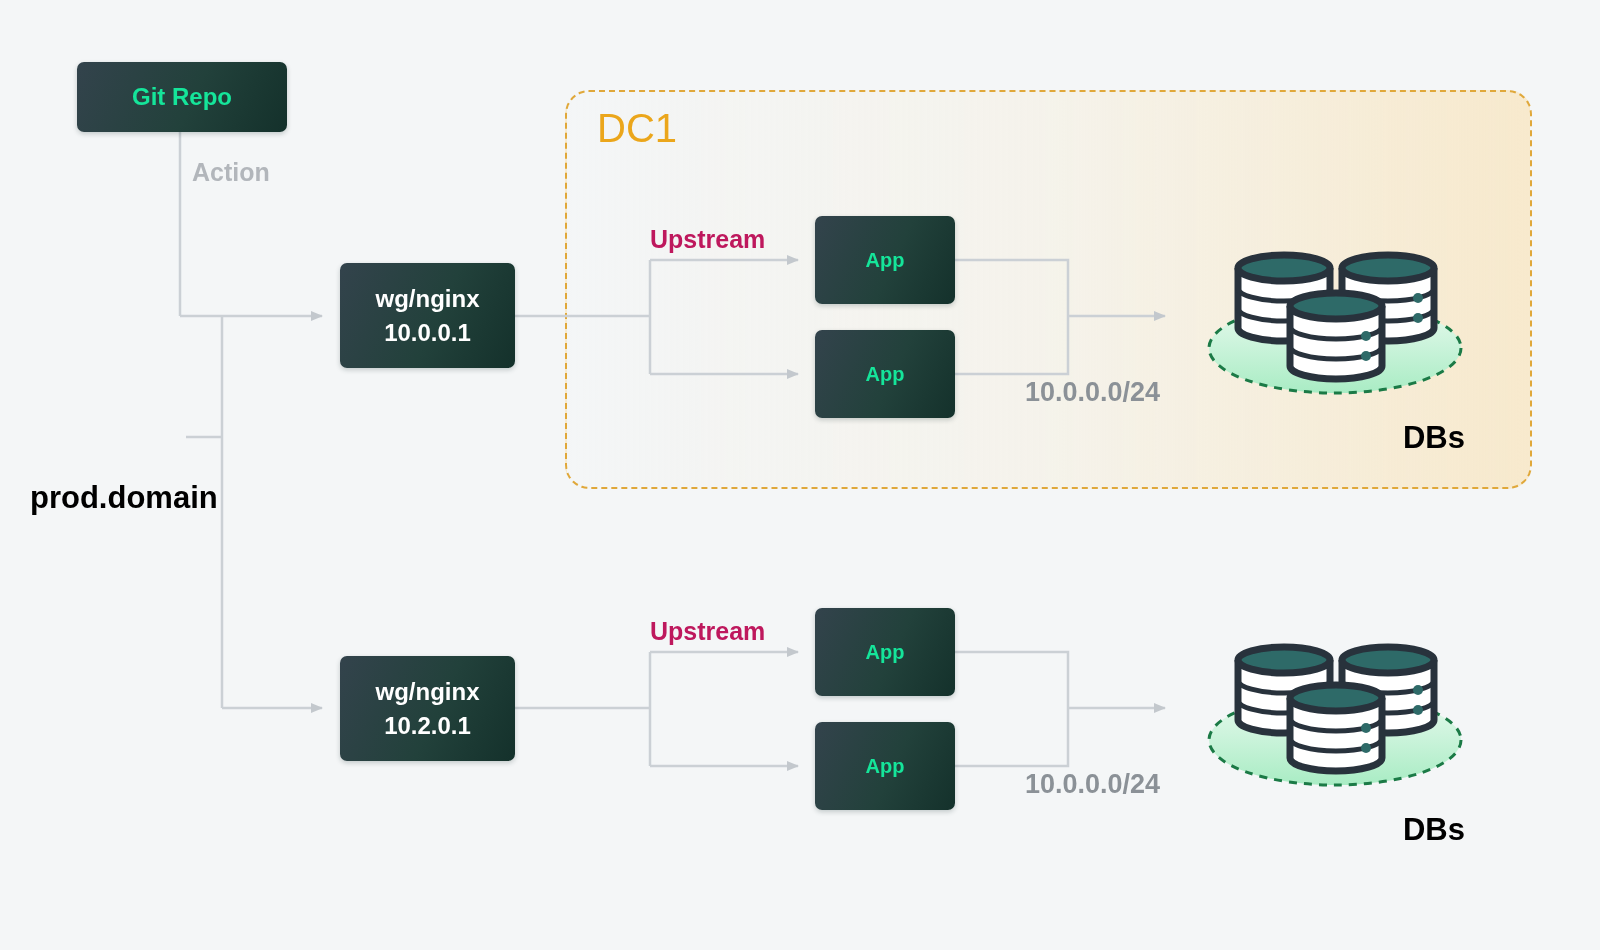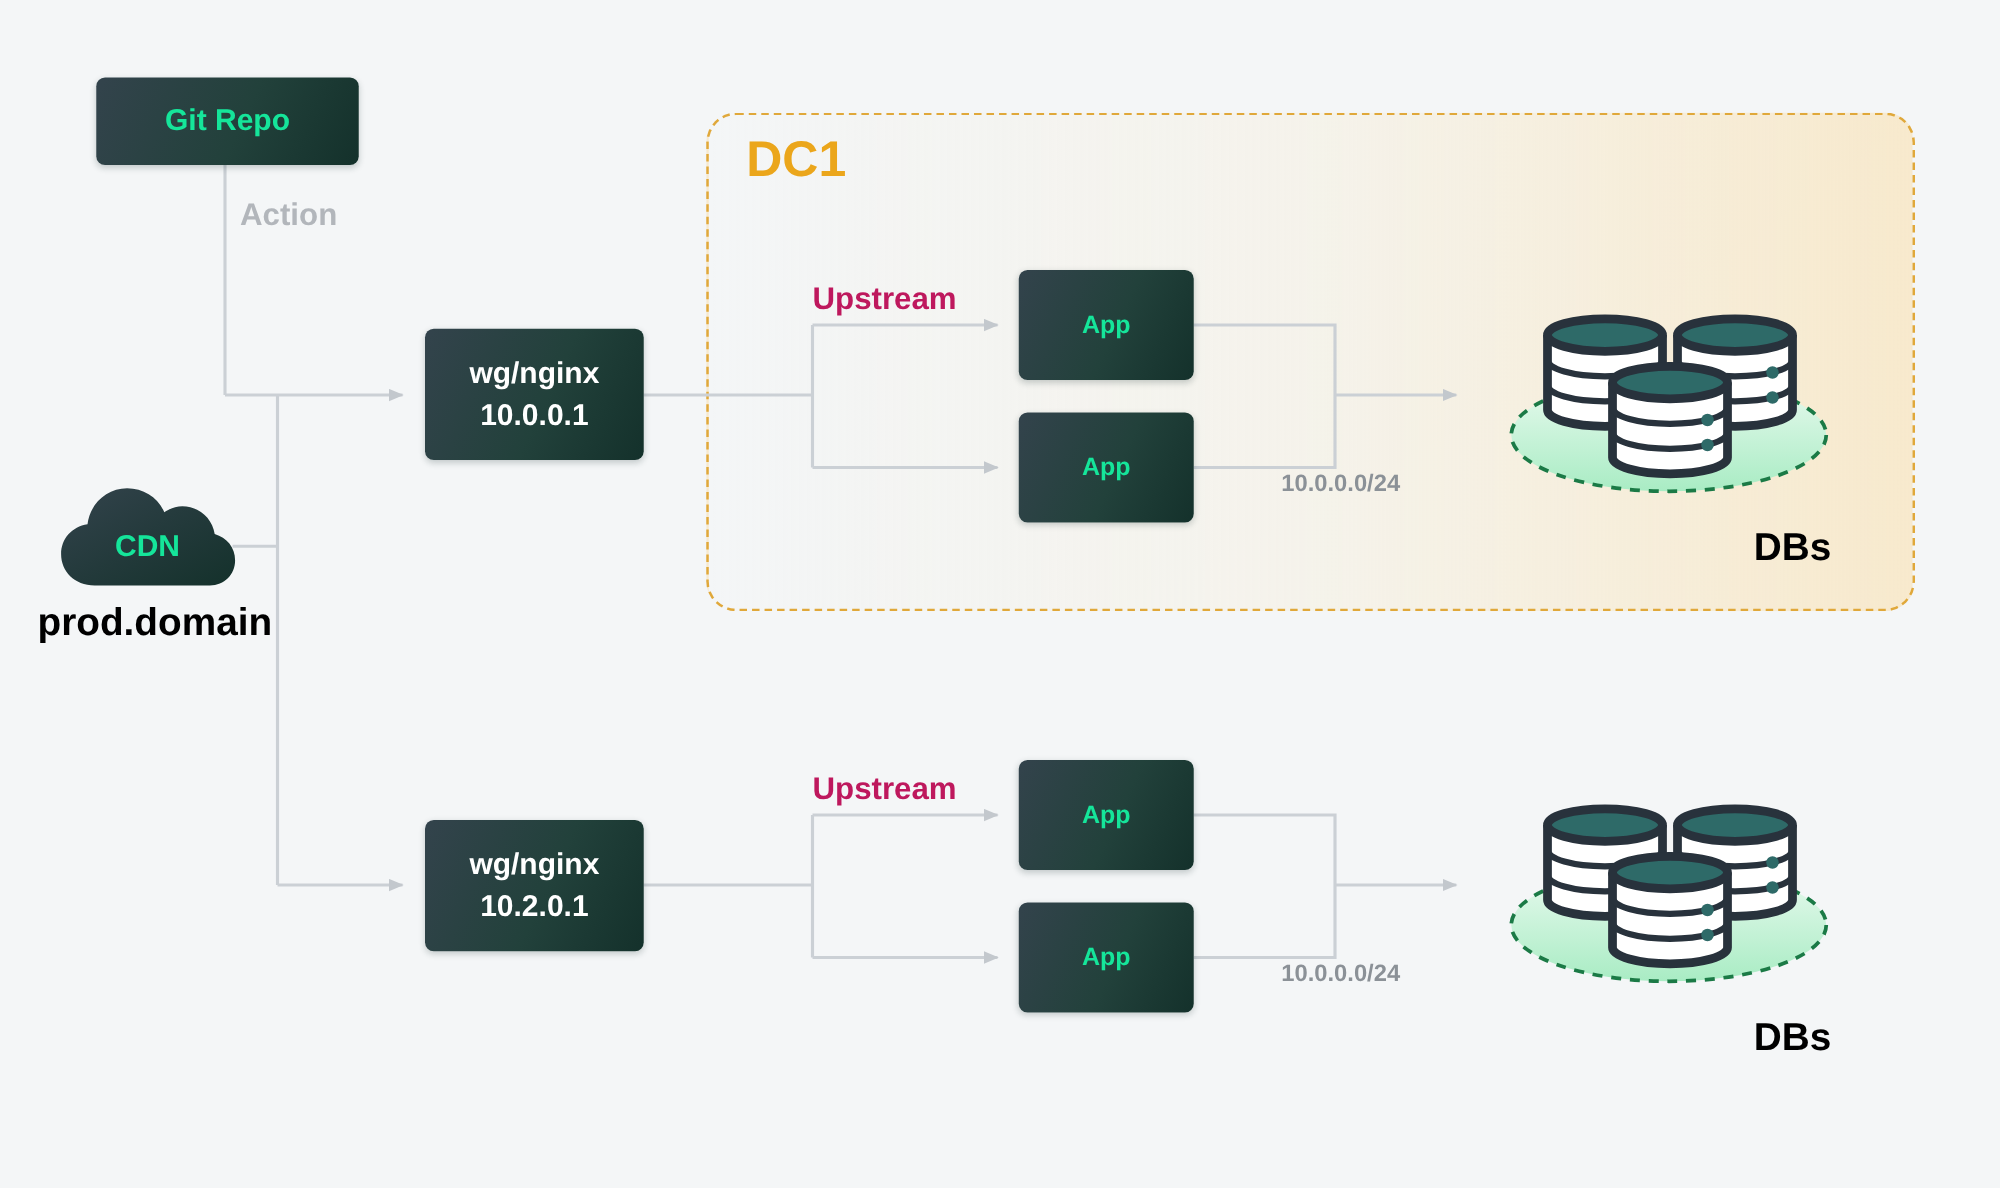--- a/index.html
+++ b/index.html
@@ -10,21 +10,21 @@
   }
   
   .dc {
     position:absolute; border:2px dashed #e0a83a; border-radius:24px;
     background:linear-gradient(90deg, rgba(248,236,208,0) 0%, rgba(248,236,208,0.30) 50%, rgba(247,232,202,0.95) 100%);
   }
   .dc1 { left:565px; top:90px;  width:963px; height:395px; }
   .dc2 { left:565px; top:505px; width:963px; height:388px; }
   .dc-title {
     position:absolute; left:30px; top:14px;
-    font-size:40px; font-weight:bold; color:#eba61b;
+    font-size:40px; font-weight:normal; color:#eba61b;
   }
   
   .node {
     position:absolute; border-radius:7px;
     background:linear-gradient(115deg,#33434c 0%, #22413b 55%, #14312b 100%);
     display:flex; flex-direction:column; align-items:center; justify-content:center;
     box-shadow:0 2px 5px rgba(25,45,45,.22);
   }
   .node span { display:block; font-weight:bold; }
   .git { left:77px; top:62px; width:210px; height:70px; }
@@ -36,21 +36,21 @@
   .app span { color:#15e59a; font-size:20px; }
   .app-1-1 { left:815px; top:216px; }
   .app-1-2 { left:815px; top:330px; }
   .app-2-1 { left:815px; top:608px; }
   .app-2-2 { left:815px; top:722px; }
   
   .lbl { position:absolute; font-weight:bold; white-space:nowrap; }
   .action   { left:192px; top:158px; font-size:25px; color:#b2b6bb; }
   .upstream { font-size:25px; color:#be185d; }
   .up1 { left:650px; top:225px; } .up2 { left:650px; top:617px; }
-  .subnet { font-size:19px; color:#8b9197;text-align:right; }
+  .subnet { font-size:27px; color:#8b9197;text-align:right; }
   .sn1 { left:1025px; top:377px; } .sn2 { left:1025px; top:769px; }
   .teal-lbl { font-size:31px; color:#000000; font-weight:bold; position:absolute; text-align:right; }
   .dbs1 { left:1205px; top:420px; width:260px; }
   .dbs2 { left:1205px; top:812px; width:260px; }
   .prod { left:30px; top:480px; width:176px; }
   
   .cloud-wrap { position:absolute; left:46px; top:382px; width:144px; height:96px; }
   .cloud-wrap svg { position:absolute; left:0; top:0; }
   .cdn-text {
     position:absolute; left:0; top:42px; width:100%; text-align:center;
@@ -128,26 +128,20 @@
       <path d="M955 766 H1068 V708"></path>
       <path d="M1068 708 H1165" marker-end="url(#arrow)"></path>
     </g>
   </svg>
 
   <div class="node git">
     <span>Git Repo</span>
   </div>
   <div class="lbl action">Action</div>
 
-  <div class="cloud-wrap">
-    <svg width="144" height="96" viewBox="0 0 150 100">
-      <path d="M31 90 C14 90 3 78 3 64 C3 51 12 41 25 39 C27 22 41 9 58 9 C72 9 84 17 89 29 C93 26 99 24 104 24 C118 24 129 34 131 47 C141 50 148 58 148 69 C148 81 139 90 127 90 Z" fill="url(#cloudGrad)"></path>
-    </svg>
-    <div class="cdn-text">CDN</div>
-  </div>
   <div class="teal-lbl prod">prod.domain</div>
 
   <div class="node gw gw1">
     <span>wg/nginx</span>
     <span>10.0.0.1</span>
   </div>
   <div class="node gw gw2">
     <span>wg/nginx</span>
     <span>10.2.0.1</span>
   </div>

